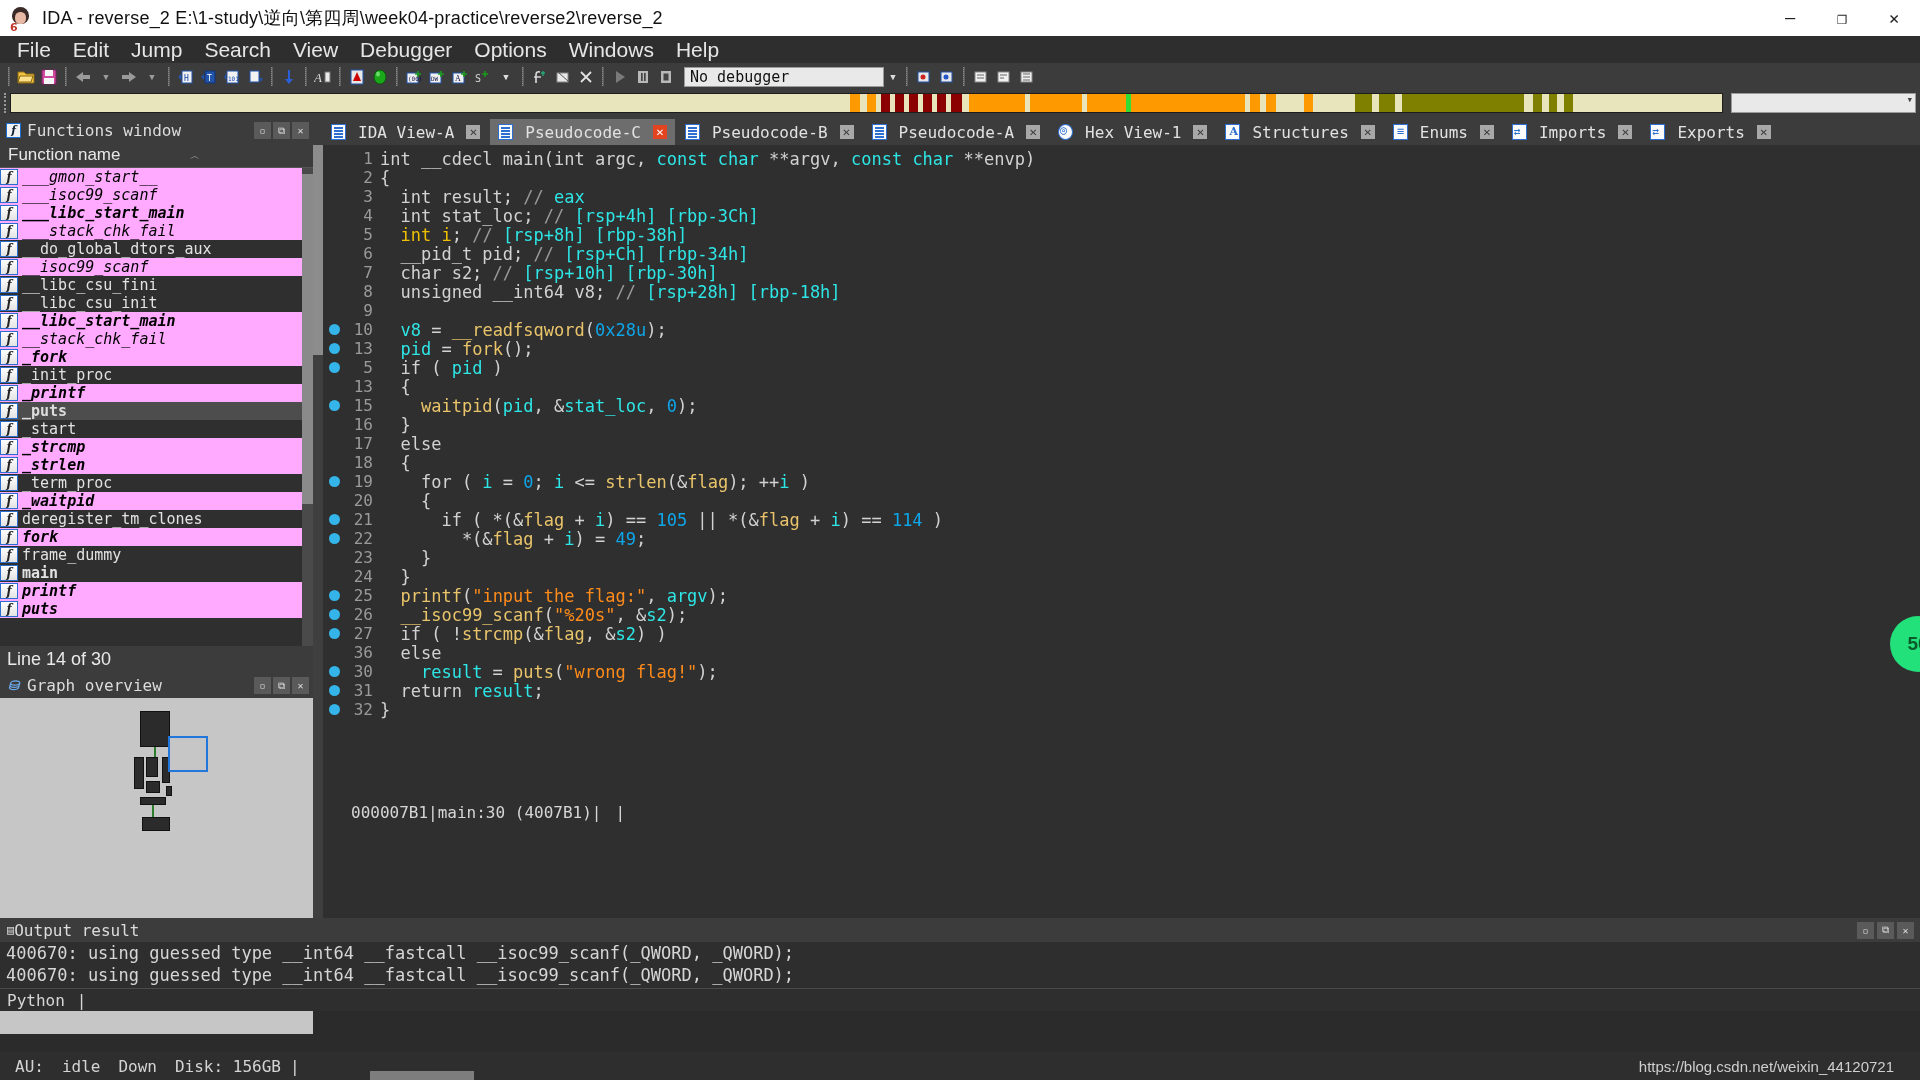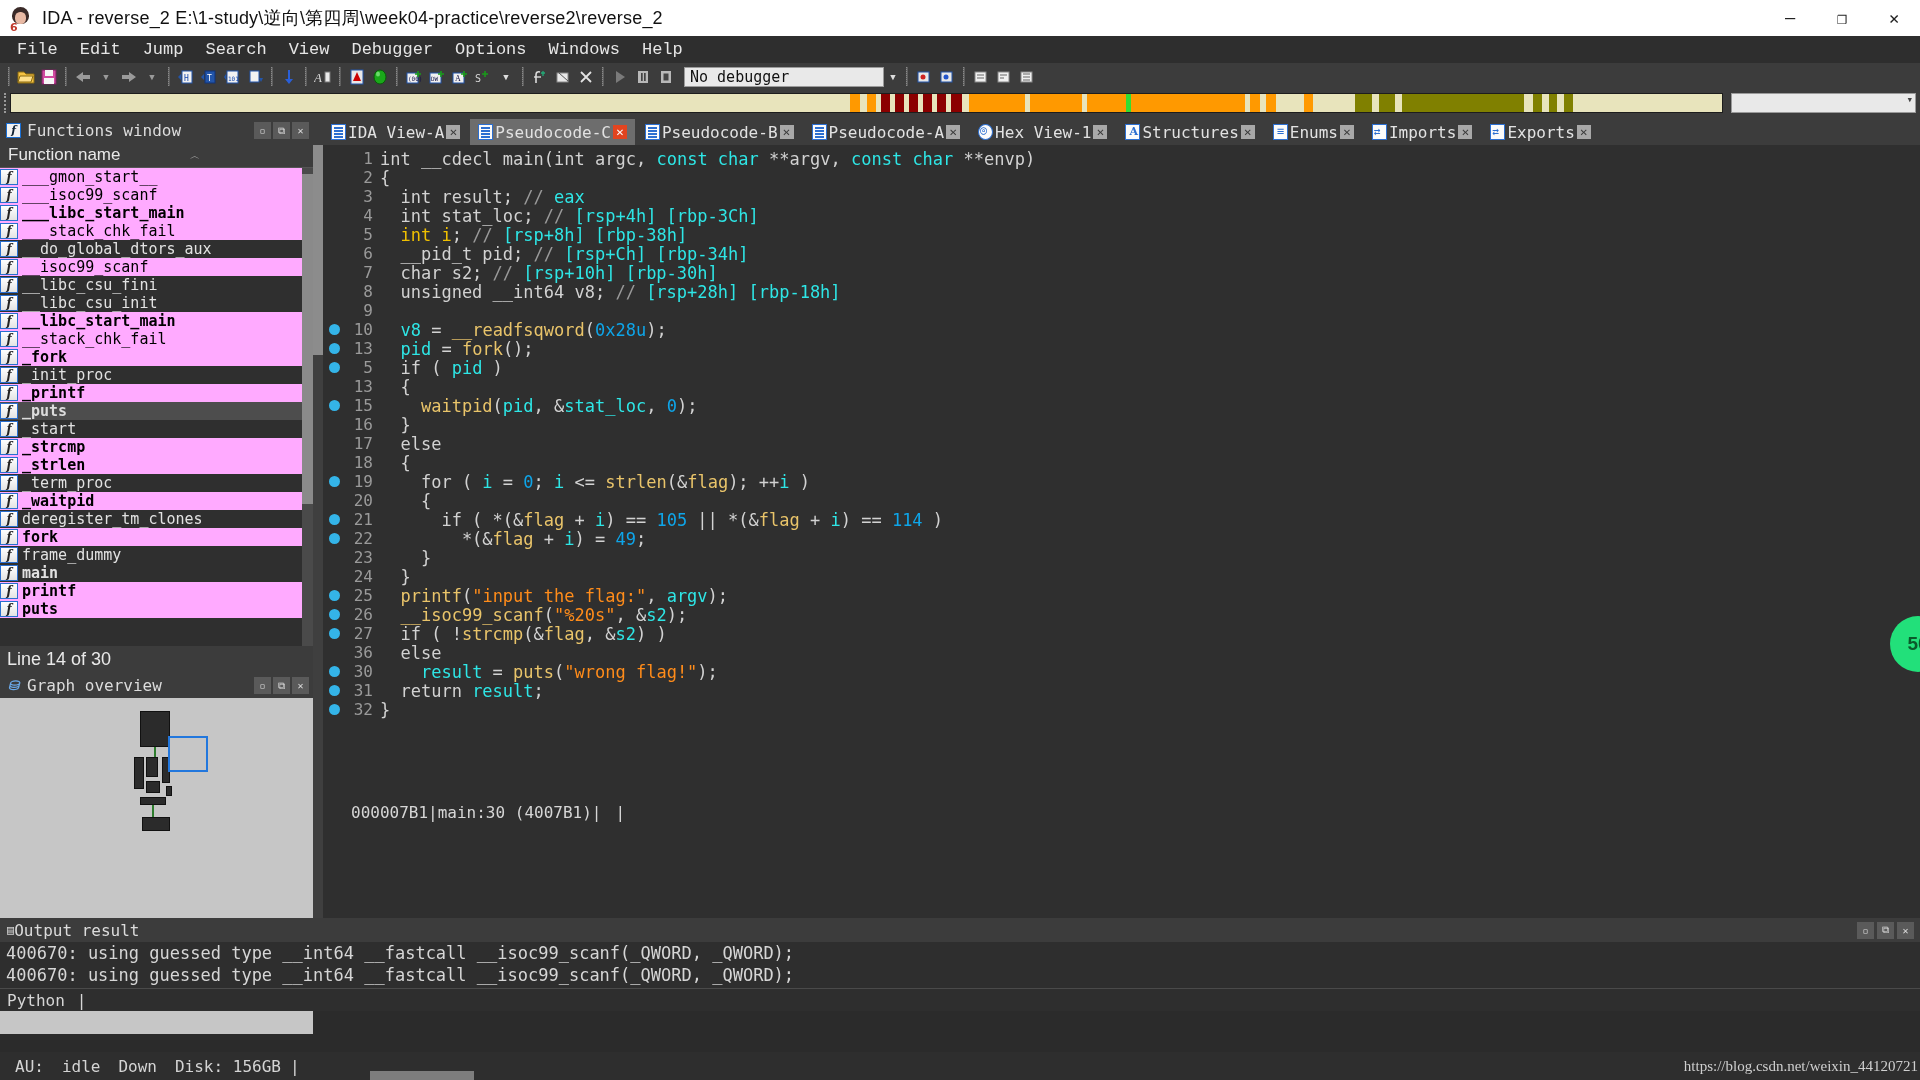--- a/index.html
+++ b/index.html
@@ -11,21 +11,21 @@
   .title-icon{ width:26px; height:26px; margin-left:8px; margin-right:8px; position:relative; flex:none; }
   .title-icon .face{ position:absolute; left:4px; top:2px; width:17px; height:17px; border-radius:50% 50% 45% 45%; background:#3a2a28; }
   .title-icon .skin{ position:absolute; left:7px; top:7px; width:11px; height:12px; border-radius:45%; background:#e8b9a4; }
   .title-icon .red{ position:absolute; left:2px; top:16px; width:10px; height:9px; color:#c0392b; font:bold 11px "DejaVu Sans",sans-serif; }
   .title-text{ font-family:"Liberation Sans", sans-serif; font-size:18px; color:#111; letter-spacing:.2px; white-space:nowrap; }
   .win-btns{ position:absolute; right:0; top:0; height:36px; display:flex; }
   .win-btn{ width:52px; height:36px; display:flex; align-items:center; justify-content:center; color:#222; font-size:17px; }
 
   
   .menubar{ height:27px; background:#2e2e2e; display:flex; align-items:center; padding-left:6px; }
-  .menu-item{ color:#e6e6e6; font-family:Liberation Mono, monospace; font-size:17px; padding:2px 11px; }
+  .menu-item{ color:#e6e6e6; font-family:Liberation Sans, sans-serif; font-size:21px; padding:2px 11px; }
 
   
   .toolbar{ height:27px; background:#3c3c3c; display:flex; align-items:center; padding-left:4px; gap:1px; }
   .tb{ width:22px; height:22px; display:flex; align-items:center; justify-content:center; position:relative; }
   .sep{ width:2px; height:19px; background:#5e5e5e; margin:0 4px; border-left:1px dotted #8a8a8a; }
   .dbg-combo{ width:200px; height:20px; background:#e9e9e9; border:1px solid #9a9a9a; margin-left:6px;
               display:flex; align-items:center; color:#111; font-size:15px; padding-left:5px; font-family:"DejaVu Sans Mono",monospace;}
   .dbg-arrow{ width:16px; height:20px; background:#3c3c3c; color:#ddd; display:flex; align-items:center; justify-content:center; font-size:9px; }
 
   
@@ -52,39 +52,39 @@
   .pbtn{ width:17px; height:17px; background:#5a5a5a; color:#ddd; font-size:10px; display:flex; align-items:center; justify-content:center; }
 
   .funcs{ position:absolute; top:25px; left:0; right:0; height:503px; background:#2f2f2f; overflow:hidden; }
   .fhdr{ height:25px; background:#3c3c3c; color:#e8e8e8; font-family:"Liberation Sans",sans-serif; font-size:17px;
          display:flex; align-items:center; padding-left:8px; position:relative; border-bottom:1px solid #555;}
   .fhdr .sortcaret{ position:absolute; left:190px; top:6px; color:#bbb; font-size:10px;}
   .frow{ height:18px; display:flex; align-items:center; font-size:15px; font-family:"DejaVu Sans Mono",monospace; position:relative; }
   .frow .fico{ width:18px; height:16px; flex:none; background:linear-gradient(#ffffff,#e3e3e3); border:1.5px solid #2a6fd0;
                color:#222; font:italic bold 12px "DejaVu Serif",serif; display:flex; align-items:center; justify-content:center; margin-right:4px;}
   .frow .fname{ white-space:nowrap; }
-  .frow.pink{ background:#ffaaff; } .frow.pink .fname{ color:#000; }
+  .frow.pink{ background:#ffaaff; } .frow.pink .fname{ color:#000;font-style:italic; }
   .frow.dark{ background:#2f2f2f; } .frow.dark .fname{ color:#e2e2e2; }
   .frow.sel { background:#4d4d4d; } .frow.sel .fname{ color:#dcdcdc; }
   .frow.bold .fname{ font-weight:bold; }
   .fscroll{ position:absolute; right:0; top:25px; width:11px; bottom:0; background:#4a4a4a;}
   .fthumb{ position:absolute; left:0; width:11px; top:6px; height:330px; background:#8a8a8a; }
 
   .linecount{ position:absolute; top:528px; left:0; right:0; height:27px; background:#3c3c3c; color:#e9e9e9;
               font-family:"Liberation Sans",sans-serif; font-size:18px; display:flex; align-items:center; padding-left:7px; }
   .gotitle{ position:absolute; top:555px; left:0; right:0; }
   .graphov{ position:absolute; top:580px; left:0; right:0; bottom:0; background:#c6c6c6; overflow:hidden;}
   .gblk{ position:absolute; background:#2b2b2b; border:1px solid #111; }
   .gsel{ position:absolute; border:2px solid #2277dd; background:transparent; }
   .gline{ position:absolute; background:#2d7d2d; }
 
   
   .rightcol{ position:absolute; left:313px; top:0; right:0; bottom:0; }
   .tabbar{ height:27px; background:#3c3c3c; display:flex; align-items:flex-end; padding-left:10px; }
-  .tab{ height:26px; display:flex; align-items:center; padding:0 8px; margin-right:2px; color:#e2e2e2; font-size:16px; gap:2px; background:#3c3c3c;}
+  .tab{ height:26px; display:flex; align-items:center; padding:0 8px; margin-right:2px; color:#e2e2e2; font-size:16px; gap:12px; background:#3c3c3c;}
   .tab.active{ background:#6d6d6d; }
   .tab .ticon{ width:15px; height:16px; background:#fbfbfb; border:1px solid #2c6fd1; position:relative; flex:none; }
   .tab .ticon::before{ content:""; position:absolute; left:2px; top:2px; width:9px; height:1.5px; background:#2c6fd1; box-shadow:0 3px 0 #2c6fd1,0 6px 0 #2c6fd1,0 9px 0 #2c6fd1;}
   .tab .tclose{ width:14px; height:14px; background:#a8a8a8; color:#3a3a3a; font:bold 10px "DejaVu Sans",sans-serif;
                 display:flex; align-items:center; justify-content:center; flex:none;}
   .tab.active .tclose{ background:#e2441f; color:#fff; }
   .tab .ticon.hexi{ border-radius:50%; }
   .tab .ticon.hexi::before{ content:"◎"; position:absolute; left:1px; top:-2px; width:auto;height:auto;background:none;box-shadow:none;color:#2c6fd1;font-size:12px;}
   .tab .ticon.stru::before{ content:"A"; position:absolute; left:3px; top:0px; width:auto;height:auto;background:none;box-shadow:none;color:#2c6fd1;font:bold 11px "DejaVu Serif",serif;}
   .tab .ticon.enum::before{ content:"≡"; position:absolute; left:3px; top:-1px; width:auto;height:auto;background:none;box-shadow:none;color:#2c6fd1;font-size:12px;}
@@ -116,21 +116,21 @@
   .outwin{ position:absolute; left:0; right:0; bottom:0; height:116px; }
   .outtitle{ height:24px; background:#3c3c3c; display:flex; align-items:center; color:#dcdcdc; font-size:16px; padding-left:7px;}
   .outbody{ height:46px; background:#2e2e2e; color:#d6d6d6; font-family:"DejaVu Sans Mono",monospace; font-size:17px; padding-left:6px; overflow:hidden; }
   .outline{ height:22px; line-height:22px; white-space:pre; }
   .pyline{ height:23px; background:#2e2e2e; color:#d6d6d6; font-size:16px; padding-left:7px; display:flex; align-items:center; border-top:1px solid #4a4a4a;}
 
   
   .statusbar{ position:absolute; left:0; right:0; bottom:0; height:28px; background:#2e2e2e; display:flex; align-items:center;
               color:#d4d4d4; font-family:"DejaVu Sans Mono",monospace; font-size:16px; padding-left:6px; gap:0;}
   .st-seg{ padding:0 9px; }
-  .st-url{ margin-left:auto; color:#cfcfcf; font-family:Liberation Serif, serif; font-size:15px; padding-right:2px; }
+  .st-url{ margin-left:auto; color:#cfcfcf; font-family:Liberation Sans, sans-serif; font-size:15px; padding-right:26px; }
   .st-scroll{ position:absolute; left:370px; bottom:0; width:104px; height:9px; background:#7d7d7d;}
 
   
   .hint-badge{ position:absolute; right:-26px; top:498px; width:56px; height:56px; border-radius:50%; background:#22e07a;
                color:#0a5a2a; font:bold 19px "Liberation Sans",sans-serif; display:flex; align-items:center; justify-content:center; z-index:30;}
   
   .outbtns{ margin-left:auto; display:flex; gap:3px; padding-right:6px;}
 </style>
 </head>
 <body>

